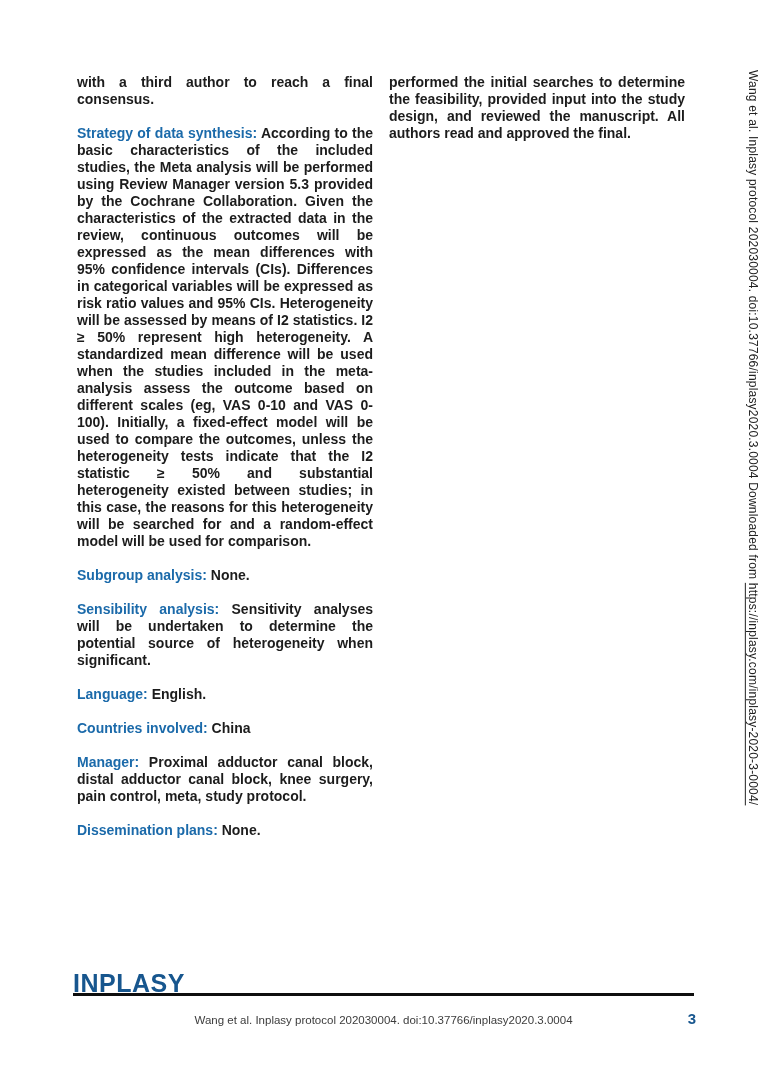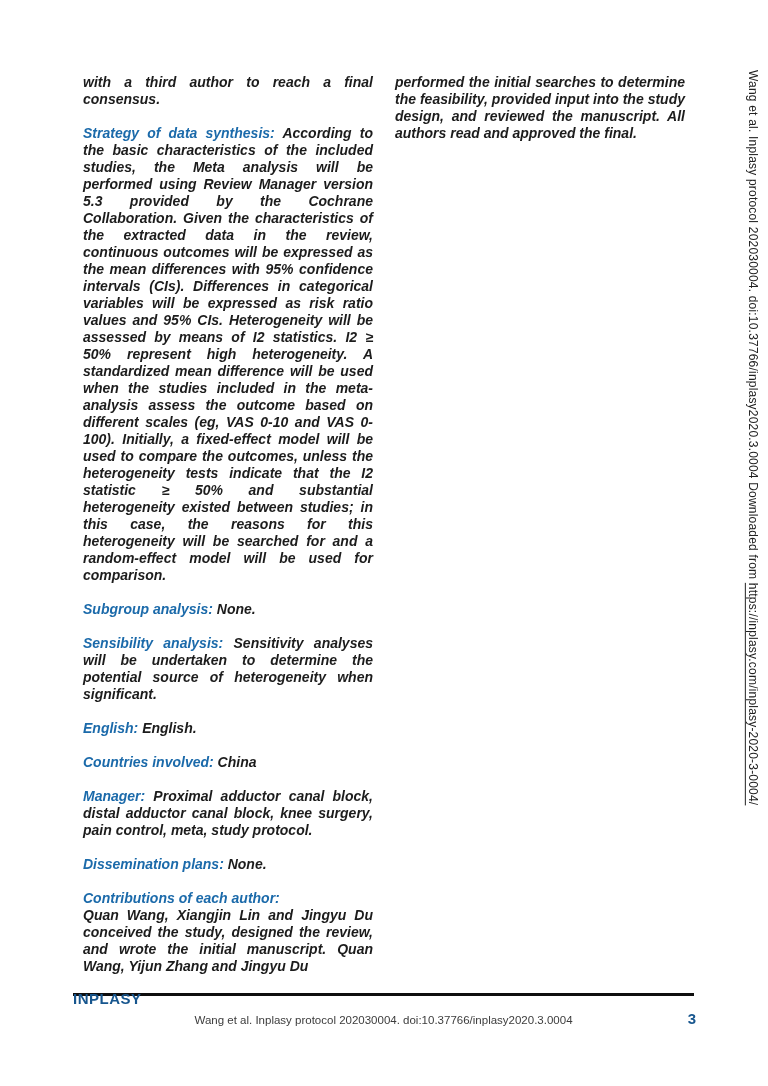--- a/index.html
+++ b/index.html
@@ -15,21 +15,21 @@
     top:74px;
     width:300px;
     font-size:14px;
     line-height:17px;
     font-weight:bold;
     color:var(--body-text);
     text-align:justify;
   }
   .col-left  { left:73px; }
   .col-right { left:385px; }
-  .para { margin:0 0 17px 10px;font-style:italic; }
+  .para { margin:0 0 17px 4px; }
   .para:last-child { margin-bottom:0; }
   .lbl { color:var(--heading-blue); }
   .para.block-label .lbl { display:block; }
   .margin-note {
     position:absolute;
     top:70px;
     right:8px;
     writing-mode:vertical-rl;
     white-space:nowrap;
     font-size:12px;
@@ -40,22 +40,22 @@
   }
   .margin-note .mn-link { text-decoration:underline; color:#222222; }
   .footer-rule {
     position:absolute;
     left:73px; top:993px;
     width:621px; height:3px;
     background:#0e0e0e;
   }
   .footer-logo {
     position:absolute;
-    left:73px; top:990px;
-    font-size:15px;
+    left:73px; top:969px;
+    font-size:25px;
     font-weight:bold;
     letter-spacing:0.5px;
     color:var(--logo-blue);
   }
   .footer-citation {
     position:absolute;
     left:120px; top:1014px;
     width:527px;
     text-align:center;
     font-size:11.5px;
@@ -79,30 +79,29 @@
 
   <div class="col col-left">
     <p class="para"><span class="lbl"></span><span>with a third author to reach a final consensus.</span></p>
 
     <p class="para"><span class="lbl">Strategy of data synthesis:</span> <span>According to the basic characteristics of the included studies, the Meta analysis will be performed using Review Manager version 5.3 provided by the Cochrane Collaboration. Given the characteristics of the extracted data in the review, continuous outcomes will be expressed as the mean differences with 95% confidence intervals (CIs). Differences in categorical variables will be expressed as risk ratio values and 95% CIs. Heterogeneity will be assessed by means of I2 statistics. I2 ≥ 50% represent high heterogeneity. A standardized mean difference will be used when the studies included in the meta-analysis assess the outcome based on different scales (eg, VAS 0-10 and VAS 0-100). Initially, a fixed-effect model will be used to compare the outcomes, unless the heterogeneity tests indicate that the I2 statistic ≥ 50% and substantial heterogeneity existed between studies; in this case, the reasons for this heterogeneity will be searched for and a random-effect model will be used for comparison.</span></p>
 
     <p class="para"><span class="lbl">Subgroup analysis:</span> <span>None.</span></p>
 
     <p class="para"><span class="lbl">Sensibility analysis:</span> <span>Sensitivity analyses will be undertaken to determine the potential source of heterogeneity when significant.</span></p>
 
-    <p class="para"><span class="lbl">English:</span> <span>English.</span></p>
+    <p class="para"><span class="lbl">Language:</span> <span>English.</span></p>
 
     <p class="para"><span class="lbl">Countries involved:</span> <span>China</span></p>
 
 
     <p class="para"><span class="lbl">Manager:</span> <span>Proximal adductor canal block, distal adductor canal block, knee surgery, pain control, meta, study protocol.</span></p>
 
     <p class="para"><span class="lbl">Dissemination plans:</span> <span>None.</span></p>
 
-    <p class="para block-label"><span class="lbl">Contributions of each author:</span><span>Quan Wang, Xiangjin Lin and Jingyu Du conceived the study, designed the review, and wrote the initial manuscript. Quan Wang, Yijun Zhang and Jingyu Du</span></p>
   </div>
 
   <div class="col col-right">
     <p class="para"><span>performed the initial searches to determine the feasibility, provided input into the study design, and reviewed the manuscript. All authors read and approved the final.</span></p>
   </div>
 
   <div class="margin-note"><span>Wang et al. Inplasy protocol 202030004. doi:10.37766/inplasy2020.3.0004 Downloaded from </span><span class="mn-link">https://inplasy.com/inplasy-2020-3-0004/</span></div>
 
   <div class="footer-rule"></div>
   <div class="footer-logo">INPLASY</div>

